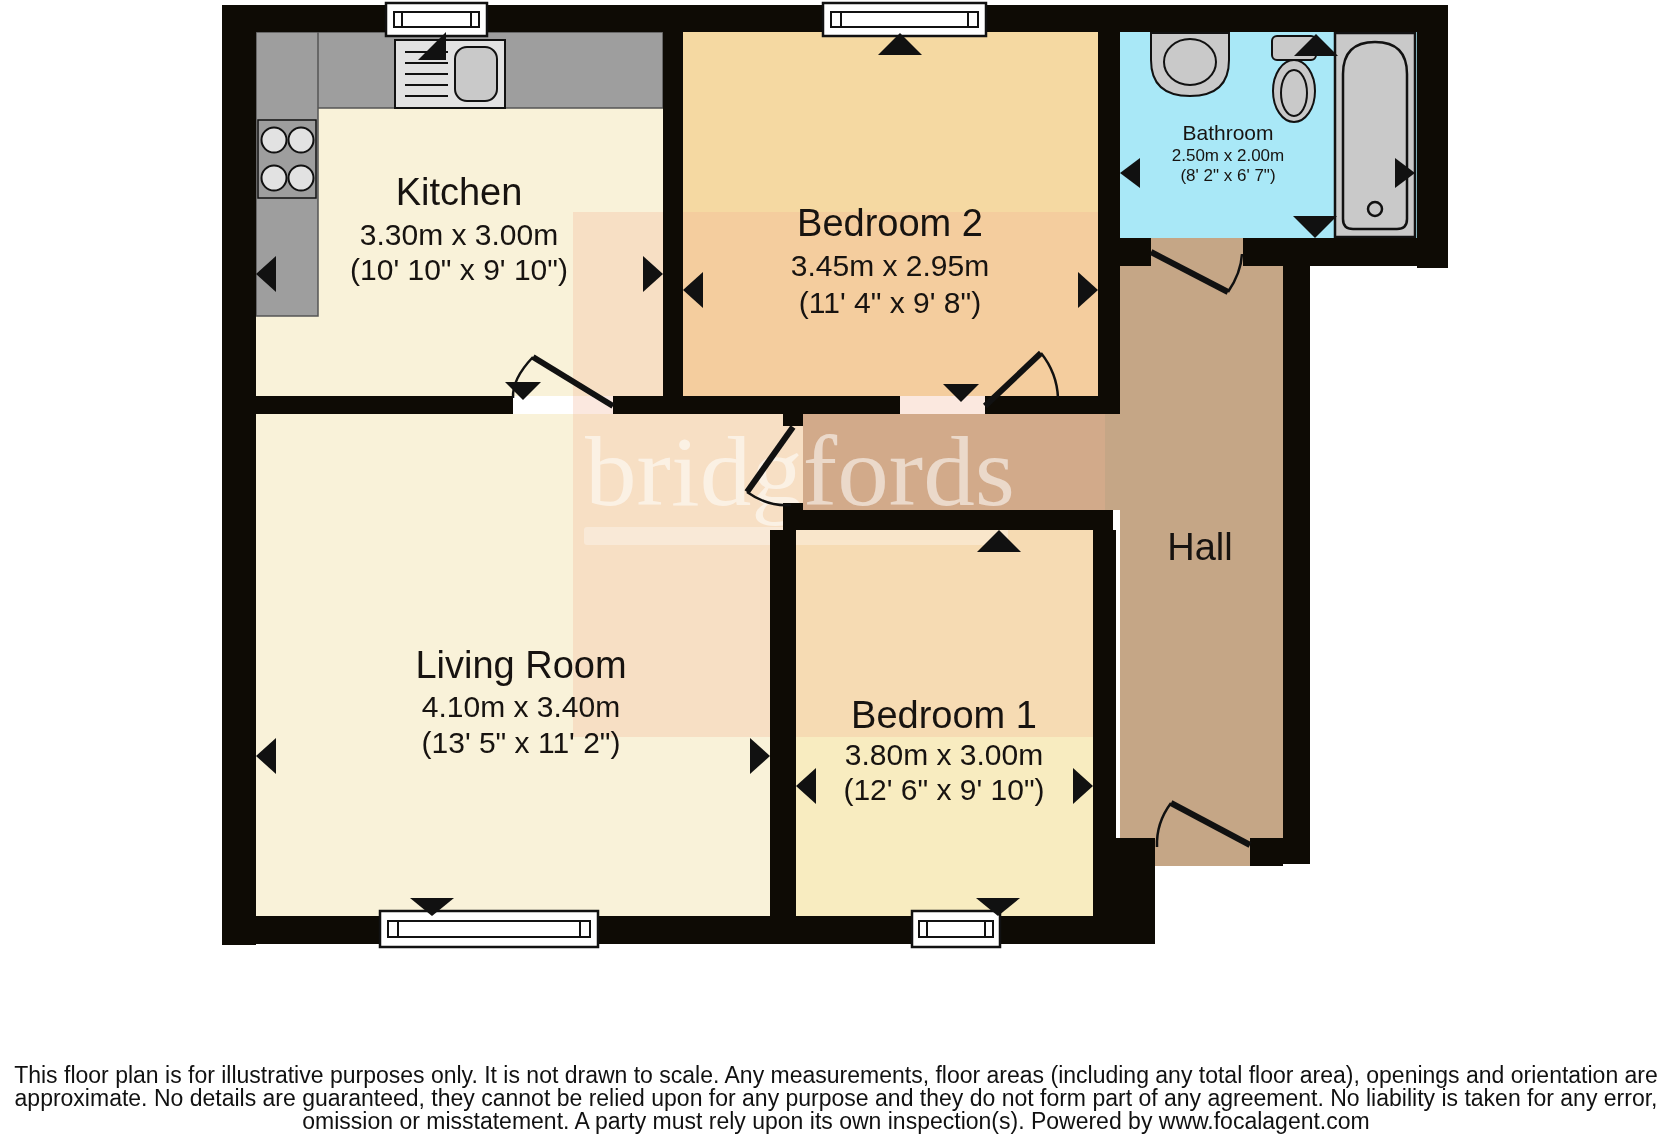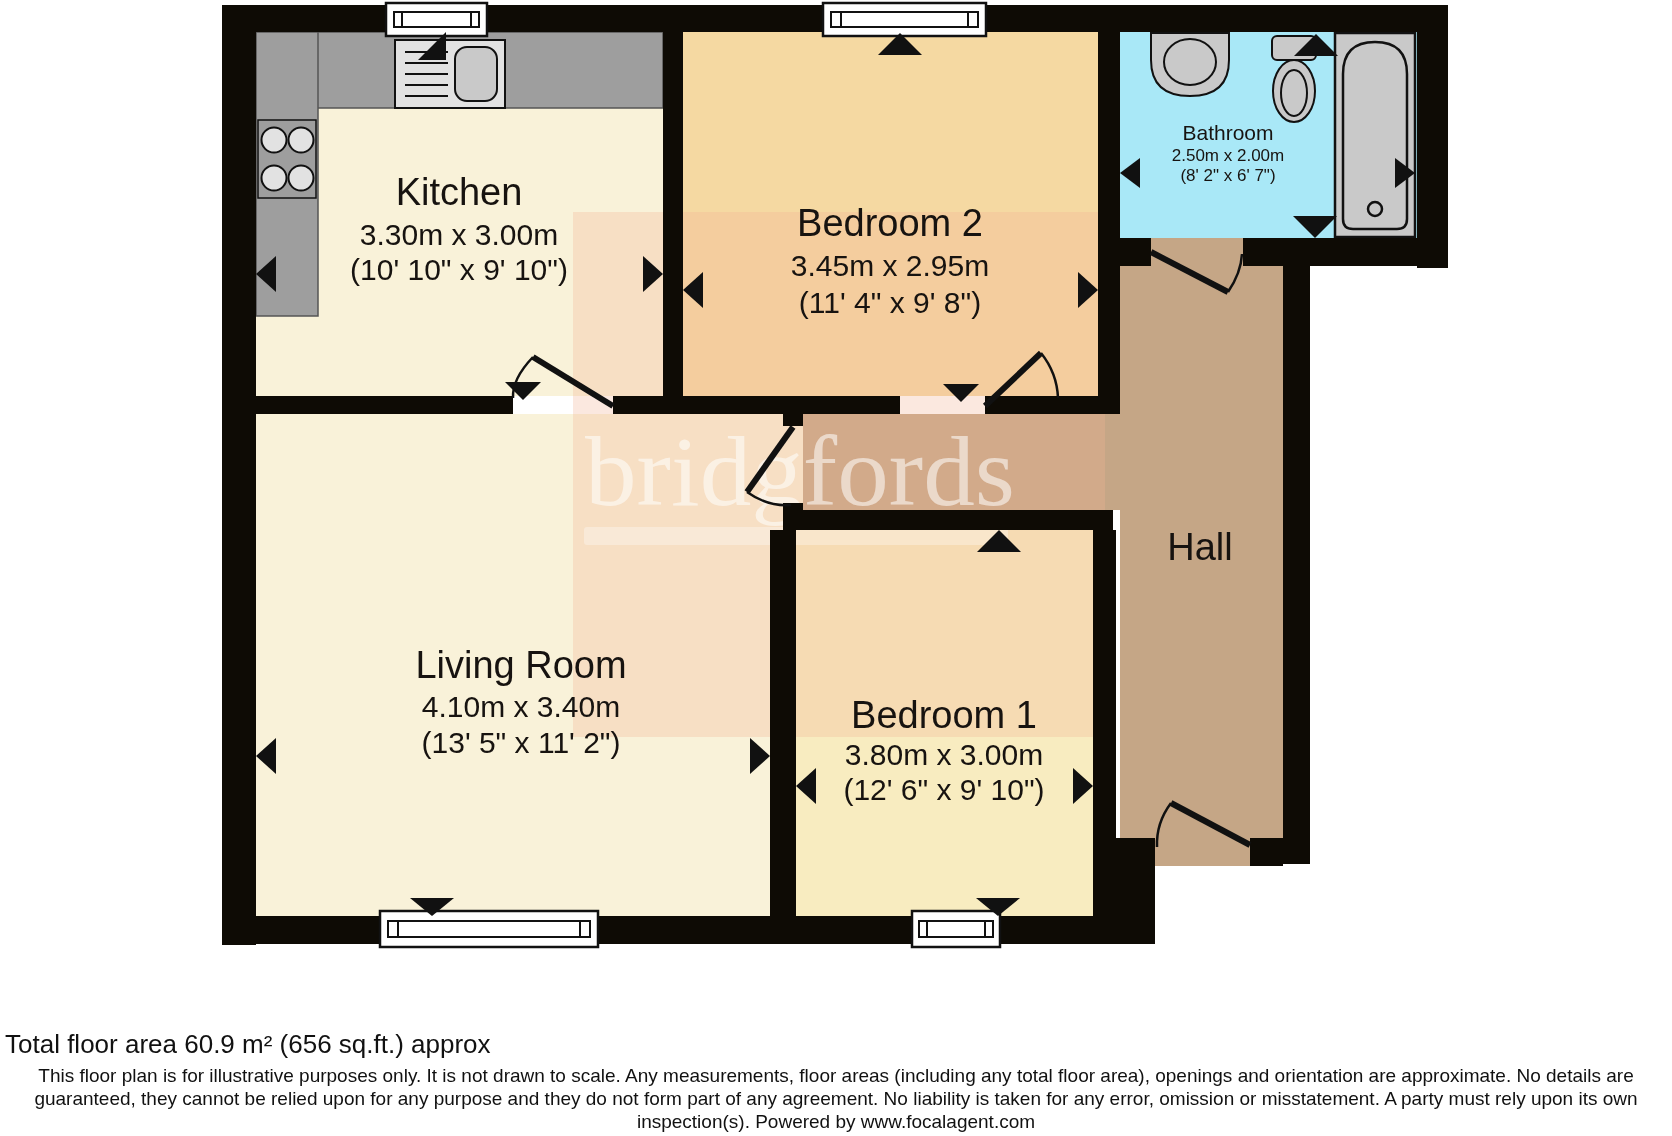--- a/index.html
+++ b/index.html
@@ -7,21 +7,21 @@
           font-family:"Liberation Sans",sans-serif;}
   #plan-svg{position:absolute;left:0;top:0;}
   .room-name{font-size:38px;fill:#171310;}
   .room-dim{font-size:30px;fill:#171310;}
   .bath-name{font-size:21px;fill:#171310;}
   .bath-dim{font-size:17px;fill:#171310;}
   .svg-text{text-anchor:middle;font-family:"Liberation Sans",sans-serif;}
   .wm-text{font-family:"Liberation Serif",serif;text-anchor:middle;}
   #total-area{position:absolute;left:5px;top:1029px;font-size:26px;color:#111;}
   #disclaimer{position:absolute;left:0;top:1064px;width:1672px;text-align:center;
-              font-size:19px;line-height:23px;color:#111;}
+              font-size:23px;line-height:23px;color:#111;}
 </style>
 </head>
 <body>
 
 <div id="screen">
 
 <svg id="plan-svg" width="1672" height="970" viewBox="0 0 1672 970">
 
   <g>
     <rect x="256" y="32" width="407" height="364" fill="#f9f2d9"></rect>
@@ -206,16 +206,15 @@
     </g>
     <g>
       <text x="944" y="728" class="svg-text room-name">Bedroom 1</text>
       <text x="944" y="765" class="svg-text room-dim">3.80m x 3.00m</text>
       <text x="944" y="800" class="svg-text room-dim">(12' 6" x 9' 10")</text>
     </g>
     <text x="1200" y="560" class="svg-text room-name">Hall</text>
   </g>
 </svg>
 
-  <div id="total-area">Total floor area 60.9 m² (656 sq.ft.) approx</div>
   <div id="disclaimer">This floor plan is for illustrative purposes only. It is not drawn to scale. Any measurements, floor areas (including any total floor area), openings and orientation are approximate. No details are guaranteed, they cannot be relied upon for any purpose and they do not form part of any agreement. No liability is taken for any error, omission or misstatement. A party must rely upon its own inspection(s). Powered by www.focalagent.com</div>
 
 </div>
 
 </body></html>

